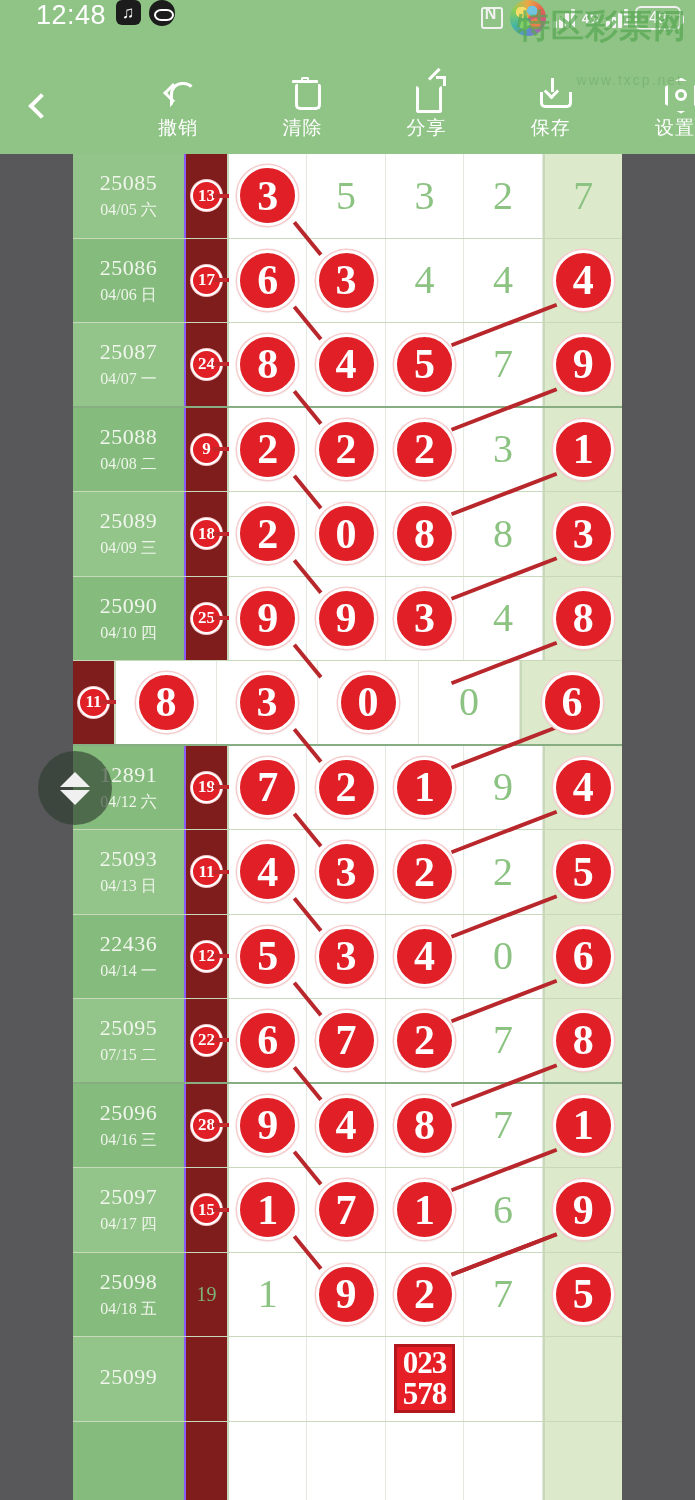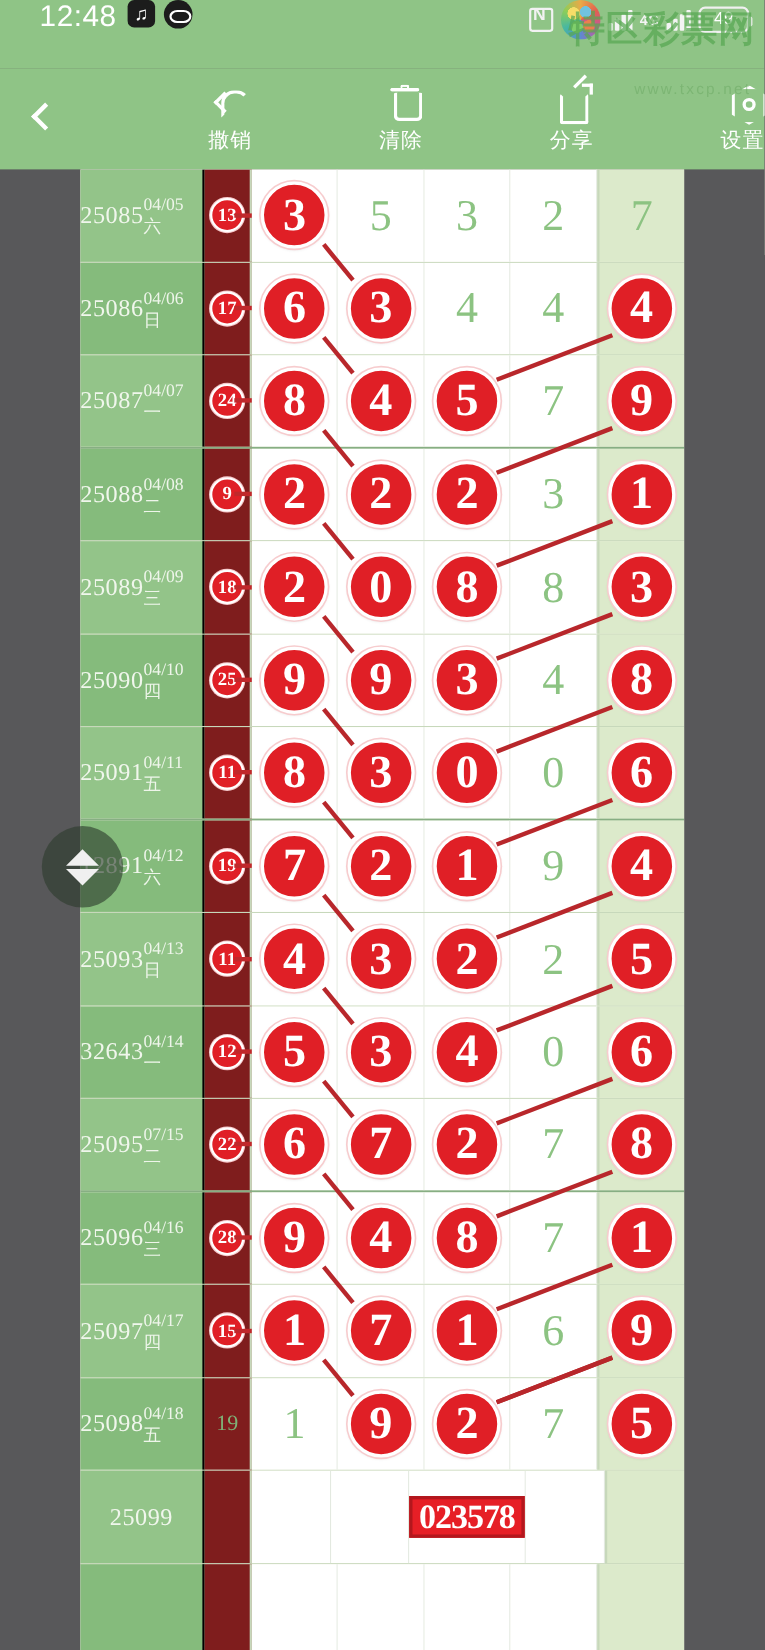--- a/index.html
+++ b/index.html
@@ -171,22 +171,22 @@
     position:absolute; left:73px; top:154px; width:549px; height:1346px;
     background:#e9f1dc; overflow:hidden;
   }
   .row {
     display:flex; height:84.5px; position:relative;
     border-bottom:1px solid #c7d8bb;
   }
   .row.sep { border-bottom:2px solid #87ae83; }
   .cell-issue {
     width:113px; flex:none; background:#93c489;
-    display:flex; flex-direction:row; align-items:center; justify-content:center;
-    border-right:2px solid #000000;
+    display:flex; flex-direction:column; align-items:center; justify-content:center;
+    border-right:2px solid #8b5cf6;
   }
   .row.alt .cell-issue { background:#85bb7c; }
   .issue-no {
     font-size:22px; color:#f0f6ec; letter-spacing:0.5px;
     font-family:"Liberation Serif", serif; font-weight:400;
   }
   .issue-date {
     font-size:16px; color:#eef5ea; margin-top:4px;
     font-family:"Liberation Serif", serif;
   }
@@ -229,21 +229,21 @@
   .digit.hit {
     width:61px; height:61px; border-radius:50%;
     background:#e01f26; color:#ffffff; font-weight:700;
     display:flex; align-items:center; justify-content:center;
     border:3px solid #ffffff;
     box-shadow:0 0 0 1.5px #f7ccce, 0 1px 3px rgba(0,0,0,0.12);
     font-size:42px;
   }
   .predbox {
     background:#e61f26; border:3px solid #b3171d; padding:1px 6px;
-    display:flex; flex-direction:row; align-items:center; z-index:3;
+    display:flex; flex-direction:column; align-items:center; z-index:3;
   }
   .predbox span {
     font-size:31px; color:#ffffff; font-weight:700; line-height:0.98;
     font-family:"Liberation Serif", serif; letter-spacing:-1px;
   }
 
   
   .lines { position:absolute; left:0; top:0; width:549px; height:1346px;
            pointer-events:none; z-index:1; }
 
@@ -308,20 +308,26 @@
         <div class="tb-icon ic-trash">
             <i></i>
           </div>
         <div class="tb-label">清除</div>
       </div>
       <div class="tb-item">
         <div class="tb-icon ic-share">
             <i></i>
           </div>
         <div class="tb-label">分享</div>
+      </div>
+      <div class="tb-item">
+        <div class="tb-icon ic-save">
+            <i></i>
+          </div>
+        <div class="tb-label">保存</div>
       </div>
       <div class="tb-item">
         <div class="tb-icon ic-gear"></div>
         <div class="tb-label">设置</div>
       </div>
     </div>
   </div>
 
   <div class="sheet">
     <svg class="lines" id="connector-lines" viewBox="0 0 549 1346">
@@ -509,24 +515,20 @@
             </div>
             <div class="cell">
               <div class="digit">4</div>
             </div>
             <div class="cell last">
               <div class="digit hit">8</div>
             </div>
           </div>
         </div>
         <div class="row sep">
-          <div class="cell-issue">
-            <div class="issue-no">25091</div>
-            <div class="issue-date">04/11 五</div>
-          </div>
           <div class="cell-badge">
             <div class="badge">11</div>
             <div class="badge-link"></div>
           </div>
           <div class="cells">
             <div class="cell">
               <div class="digit hit">8</div>
             </div>
             <div class="cell">
               <div class="digit hit">3</div>
@@ -591,21 +593,21 @@
             <div class="cell">
               <div class="digit">2</div>
             </div>
             <div class="cell last">
               <div class="digit hit">5</div>
             </div>
           </div>
         </div>
         <div class="row alt">
           <div class="cell-issue">
-            <div class="issue-no">32643</div>
+            <div class="issue-no">22436</div>
             <div class="issue-date">04/14 一</div>
           </div>
           <div class="cell-badge">
             <div class="badge">12</div>
             <div class="badge-link"></div>
           </div>
           <div class="cells">
             <div class="cell">
               <div class="digit hit">5</div>
             </div>

